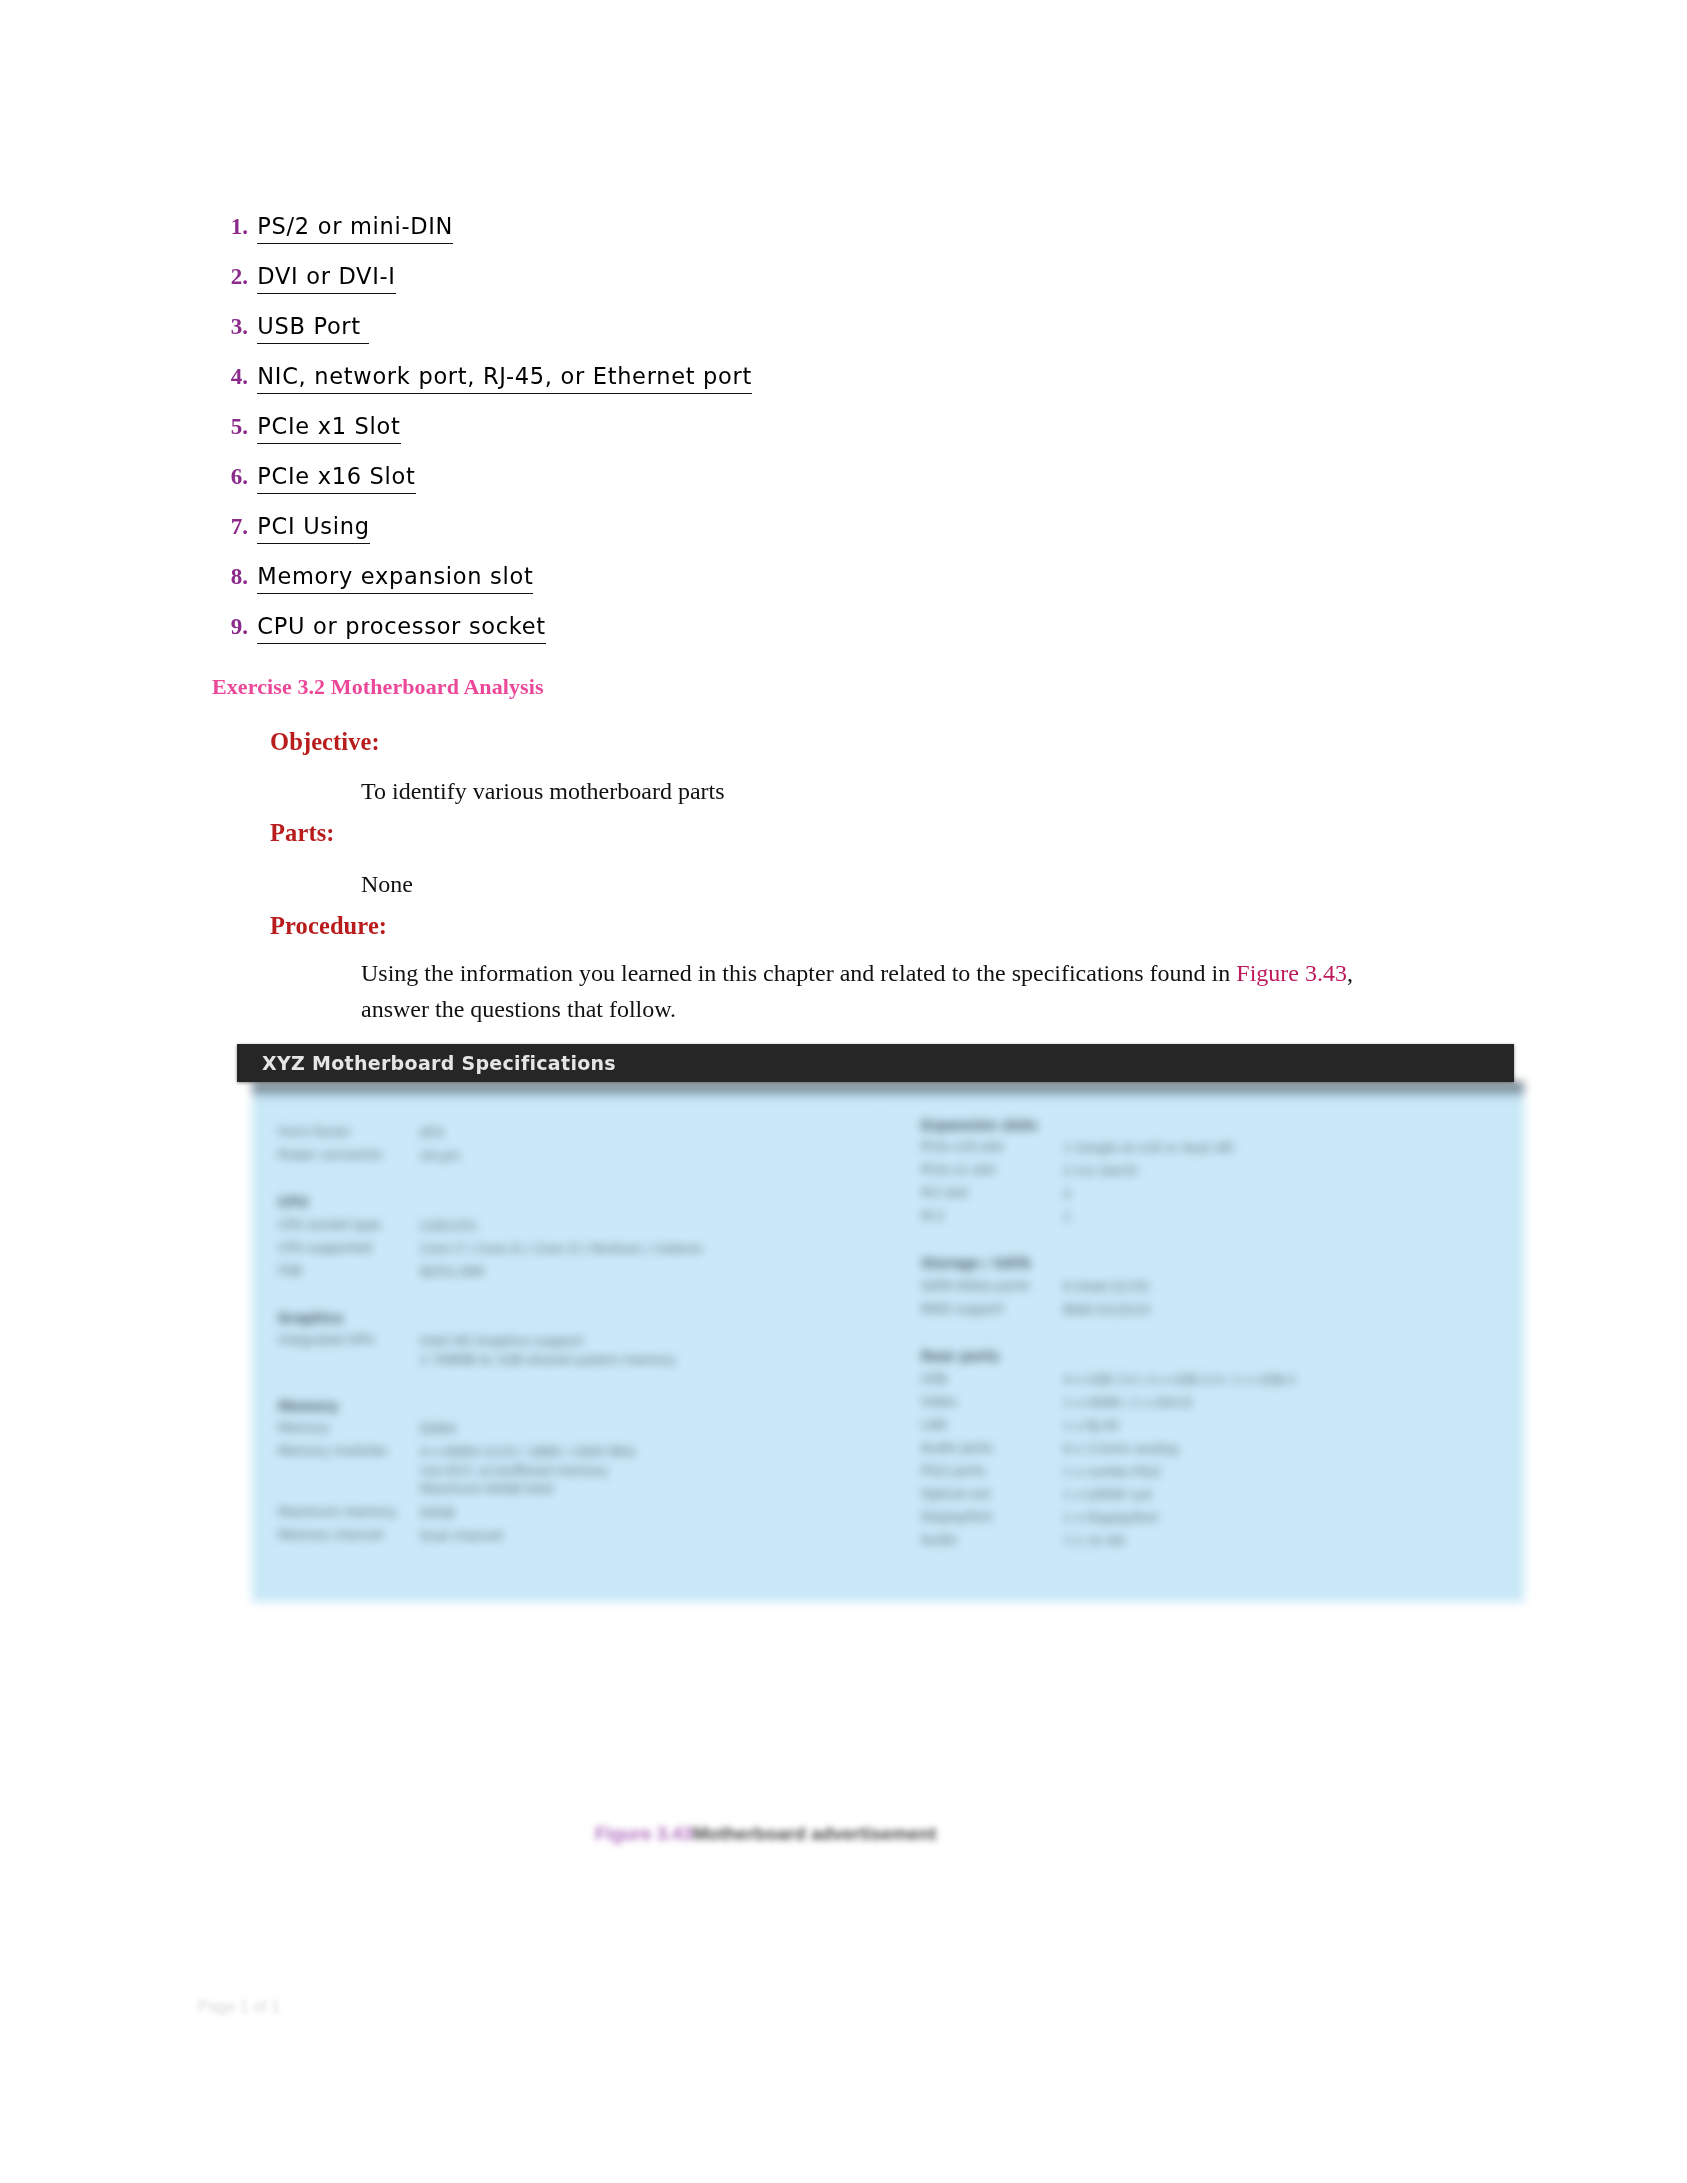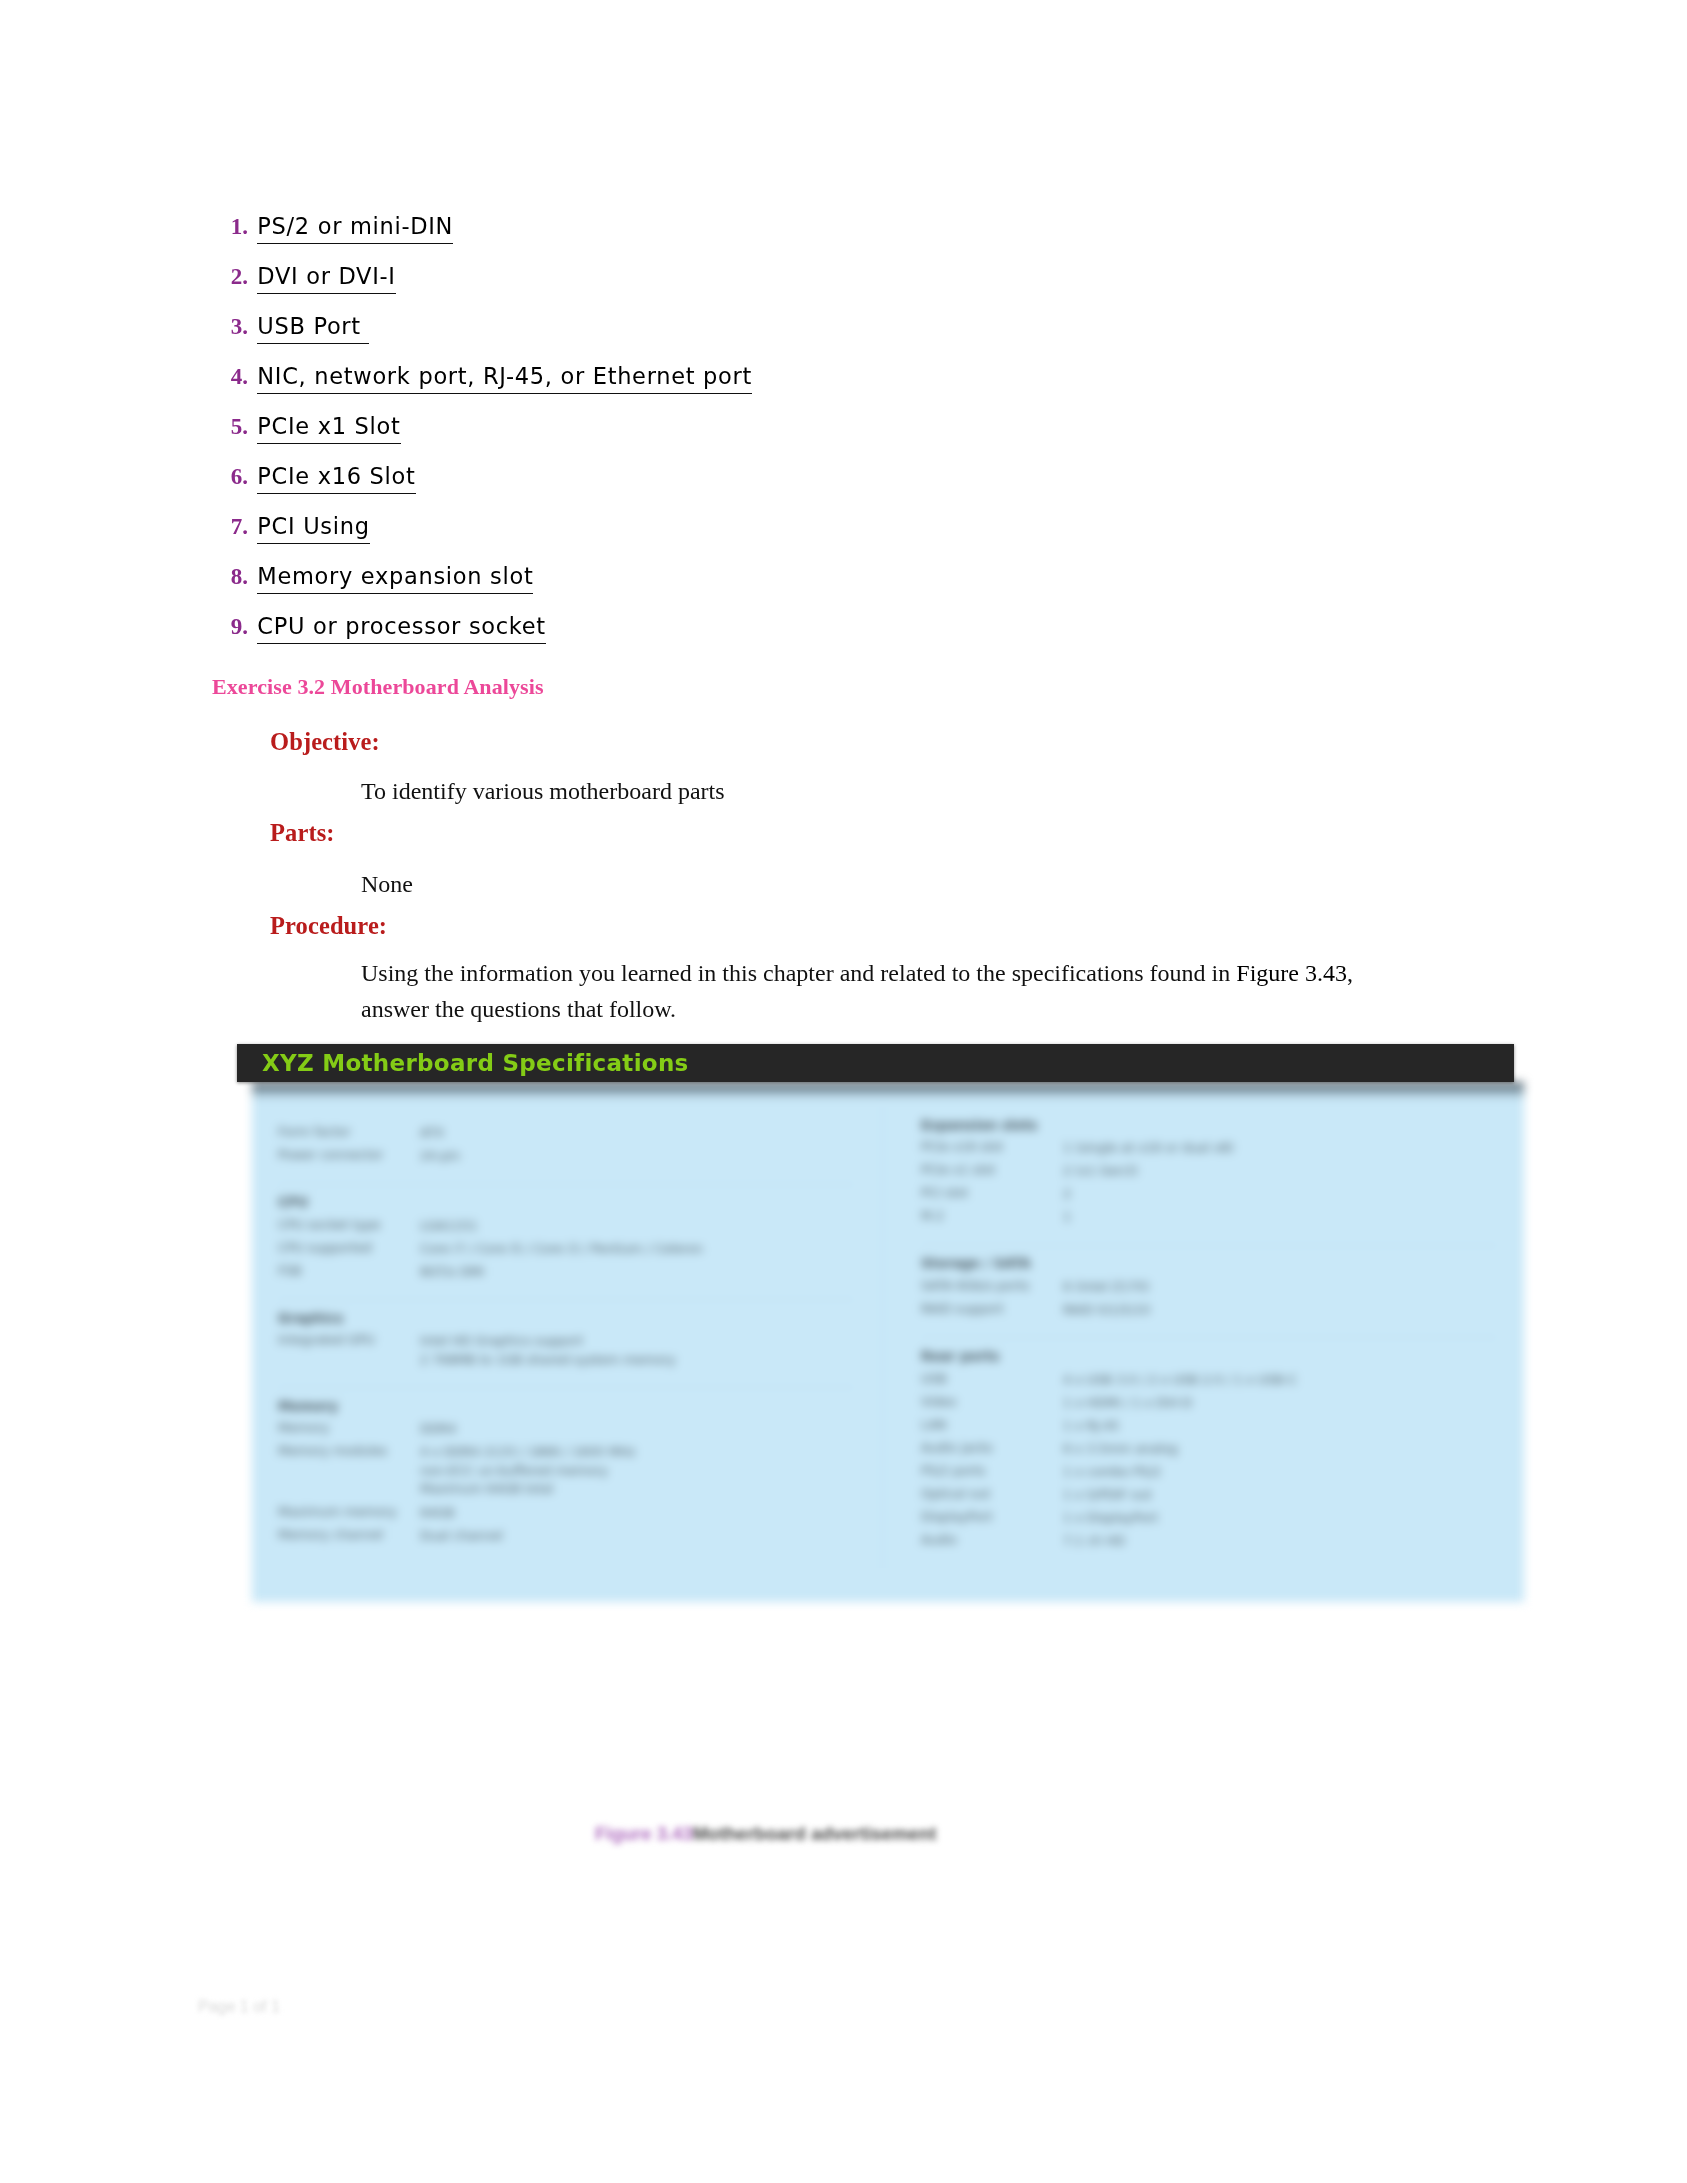--- a/index.html
+++ b/index.html
@@ -90,21 +90,21 @@
   }
 
   .lbl-objective { left: 270px; top: 728px; }
   .txt-objective { left: 361px; top: 773px; }
   .lbl-parts     { left: 270px; top: 819px; }
   .txt-parts     { left: 361px; top: 866px; }
   .lbl-procedure { left: 270px; top: 912px; }
   .txt-procedure { left: 361px; top: 955px; width: 992px; text-align: justify; }
 
   .figref {
-    color: #000000;
+    color: #be185d;
   }
 
   
   .figure {
     position: absolute;
     left: 237px;
     top: 1044px;
     width: 1277px;
   }
   .figure-titlebar {
@@ -114,22 +114,22 @@
     box-shadow: 0 1.3px 3.3px rgba(0,0,0,0.45);
     display: flex;
     align-items: center;
     padding-left: 25px;
     box-sizing: border-box;
     z-index: 3;
   }
   .figure-title {
     font-family: "DejaVu Sans", sans-serif;
     font-weight: bold;
-    font-size: 23px;
-    color: #84cc16;
+    font-size: 19px;
+    color: #e5e5e5;
     letter-spacing: 0.3px;
     white-space: pre;
   }
 
   
   .figure-body-wrap {
     position: relative;
     margin-top: 0px;
     margin-left: 14.6px;
     width: 1272px;

